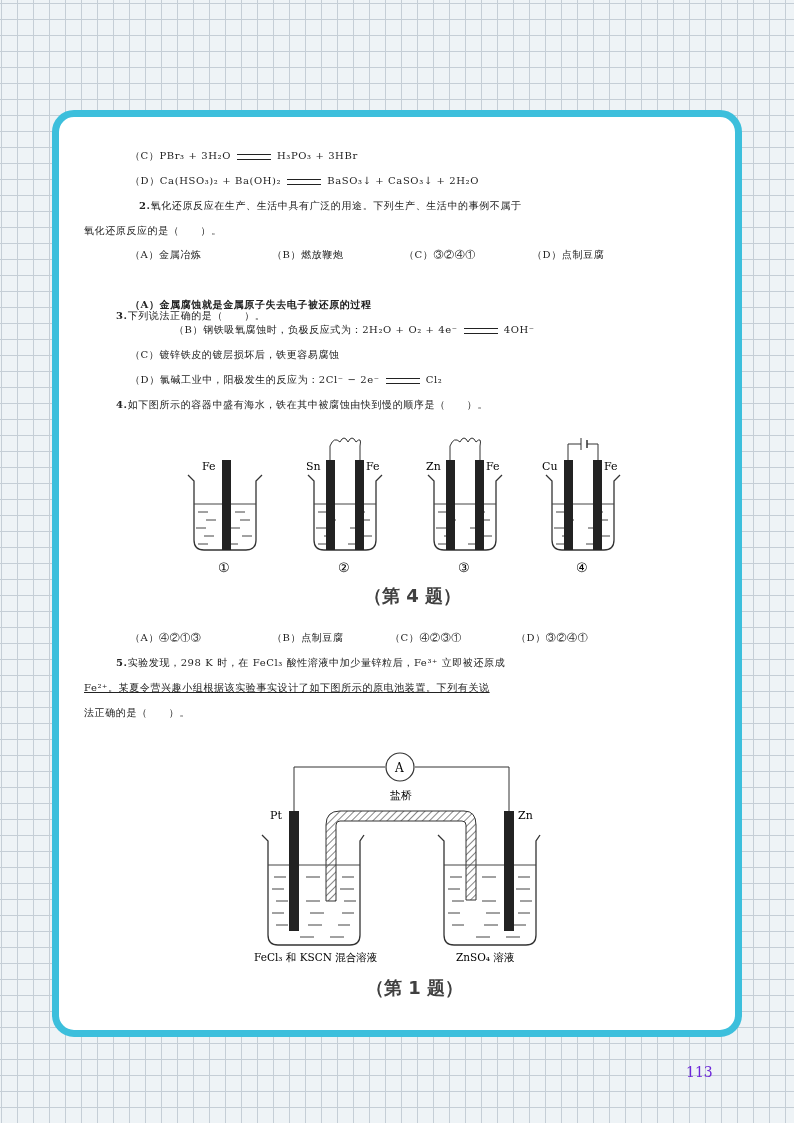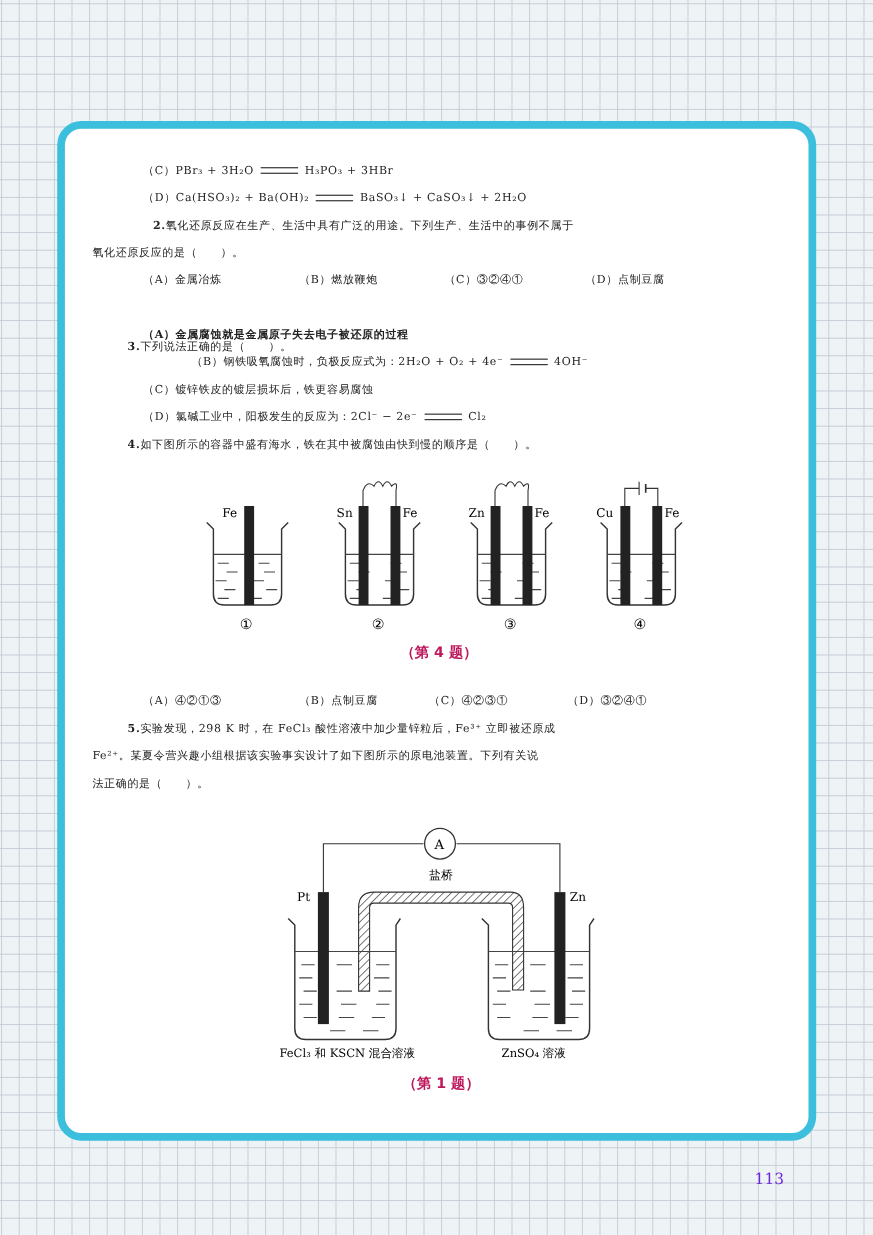--- a/index.html
+++ b/index.html
@@ -14,21 +14,21 @@
     font-family:"DejaVu Serif","Liberation Serif",serif;
     color:#222;
   }
   .frame {
     position:absolute; left:52px; top:110px; width:676px; height:913px;
     border:7px solid #3cbfdc; border-radius:22px; background:#fff;
   }
   .ln { position:absolute; font-size:10px; line-height:20px; white-space:nowrap; letter-spacing:0.6px; }
   .num { font-weight:bold; }
   .eq { display:inline-block; width:34px; height:6px; border-top:1.5px solid #222; border-bottom:1.5px solid #222; vertical-align:middle; margin:0 6px; box-sizing:border-box; }
-  .cap { position:absolute; font-family:"DejaVu Sans","Liberation Sans",sans-serif; font-size:13px; font-weight:bold; color:#be185d; }
+  .cap { position:absolute; font-family:"DejaVu Sans","Liberation Sans",sans-serif; font-size:18px; font-weight:bold; color:#404040; }
   .pageno { position:absolute; left:686px; top:1064px; font-size:14px; color:#6d28d9; }
   svg text { font-family:"DejaVu Serif","Liberation Serif",serif; }
 </style>
 </head>
 <body>
 
 <div class="frame"></div>
 
 <div class="ln" style="left:130px; top:146px;">
   <span>（C）</span><span>PBr₃ + 3H₂O</span><span class="eq"></span><span>H₃PO₃ + 3HBr</span>
@@ -126,21 +126,21 @@
 </svg>
 <div class="cap" style="left:364px; top:584px;">（第 4 题）</div>
 
 <div class="ln" style="left:130px; top:628px;">
   <span style="display:inline-block; width:142px;"><span>（A）</span><span>④②①③</span></span><span style="display:inline-block; width:118px;"><span>（B）</span><span>点制豆腐</span></span><span style="display:inline-block; width:126px;"><span>（C）</span><span>④②③①</span></span><span><span>（D）</span><span>③②④①</span></span>
 </div>
 
 <div class="ln" style="left:116px; top:653px;">
   <span class="num">5.</span><span>实验发现，298 K 时，在 FeCl₃ 酸性溶液中加少量锌粒后，Fe³⁺ 立即被还原成</span>
 </div>
-<div class="ln" style="left:84px; top:678px;">Fe²⁺。某夏令营兴趣小组根据该实验事实设计了如下图所示的原电池装置。下列有关说</div>
+<div class="ln" style="left:84px; top:678px;text-decoration:underline;">Fe²⁺。某夏令营兴趣小组根据该实验事实设计了如下图所示的原电池装置。下列有关说</div>
 <div class="ln" style="left:84px; top:703px;">法正确的是（　　）。</div>
 
 <svg style="position:absolute; left:250px; top:745px;" width="310" height="230">
   <defs>
     <pattern id="hatch" width="5" height="5" patternUnits="userSpaceOnUse" patternTransform="rotate(45)">
       <line x1="0" y1="0" x2="0" y2="5" stroke="#444" stroke-width="1.3"></line>
     </pattern>
   </defs>
 
   <polyline points="44,66 44,22 135,22" fill="none" stroke="#333" stroke-width="1"></polyline>

